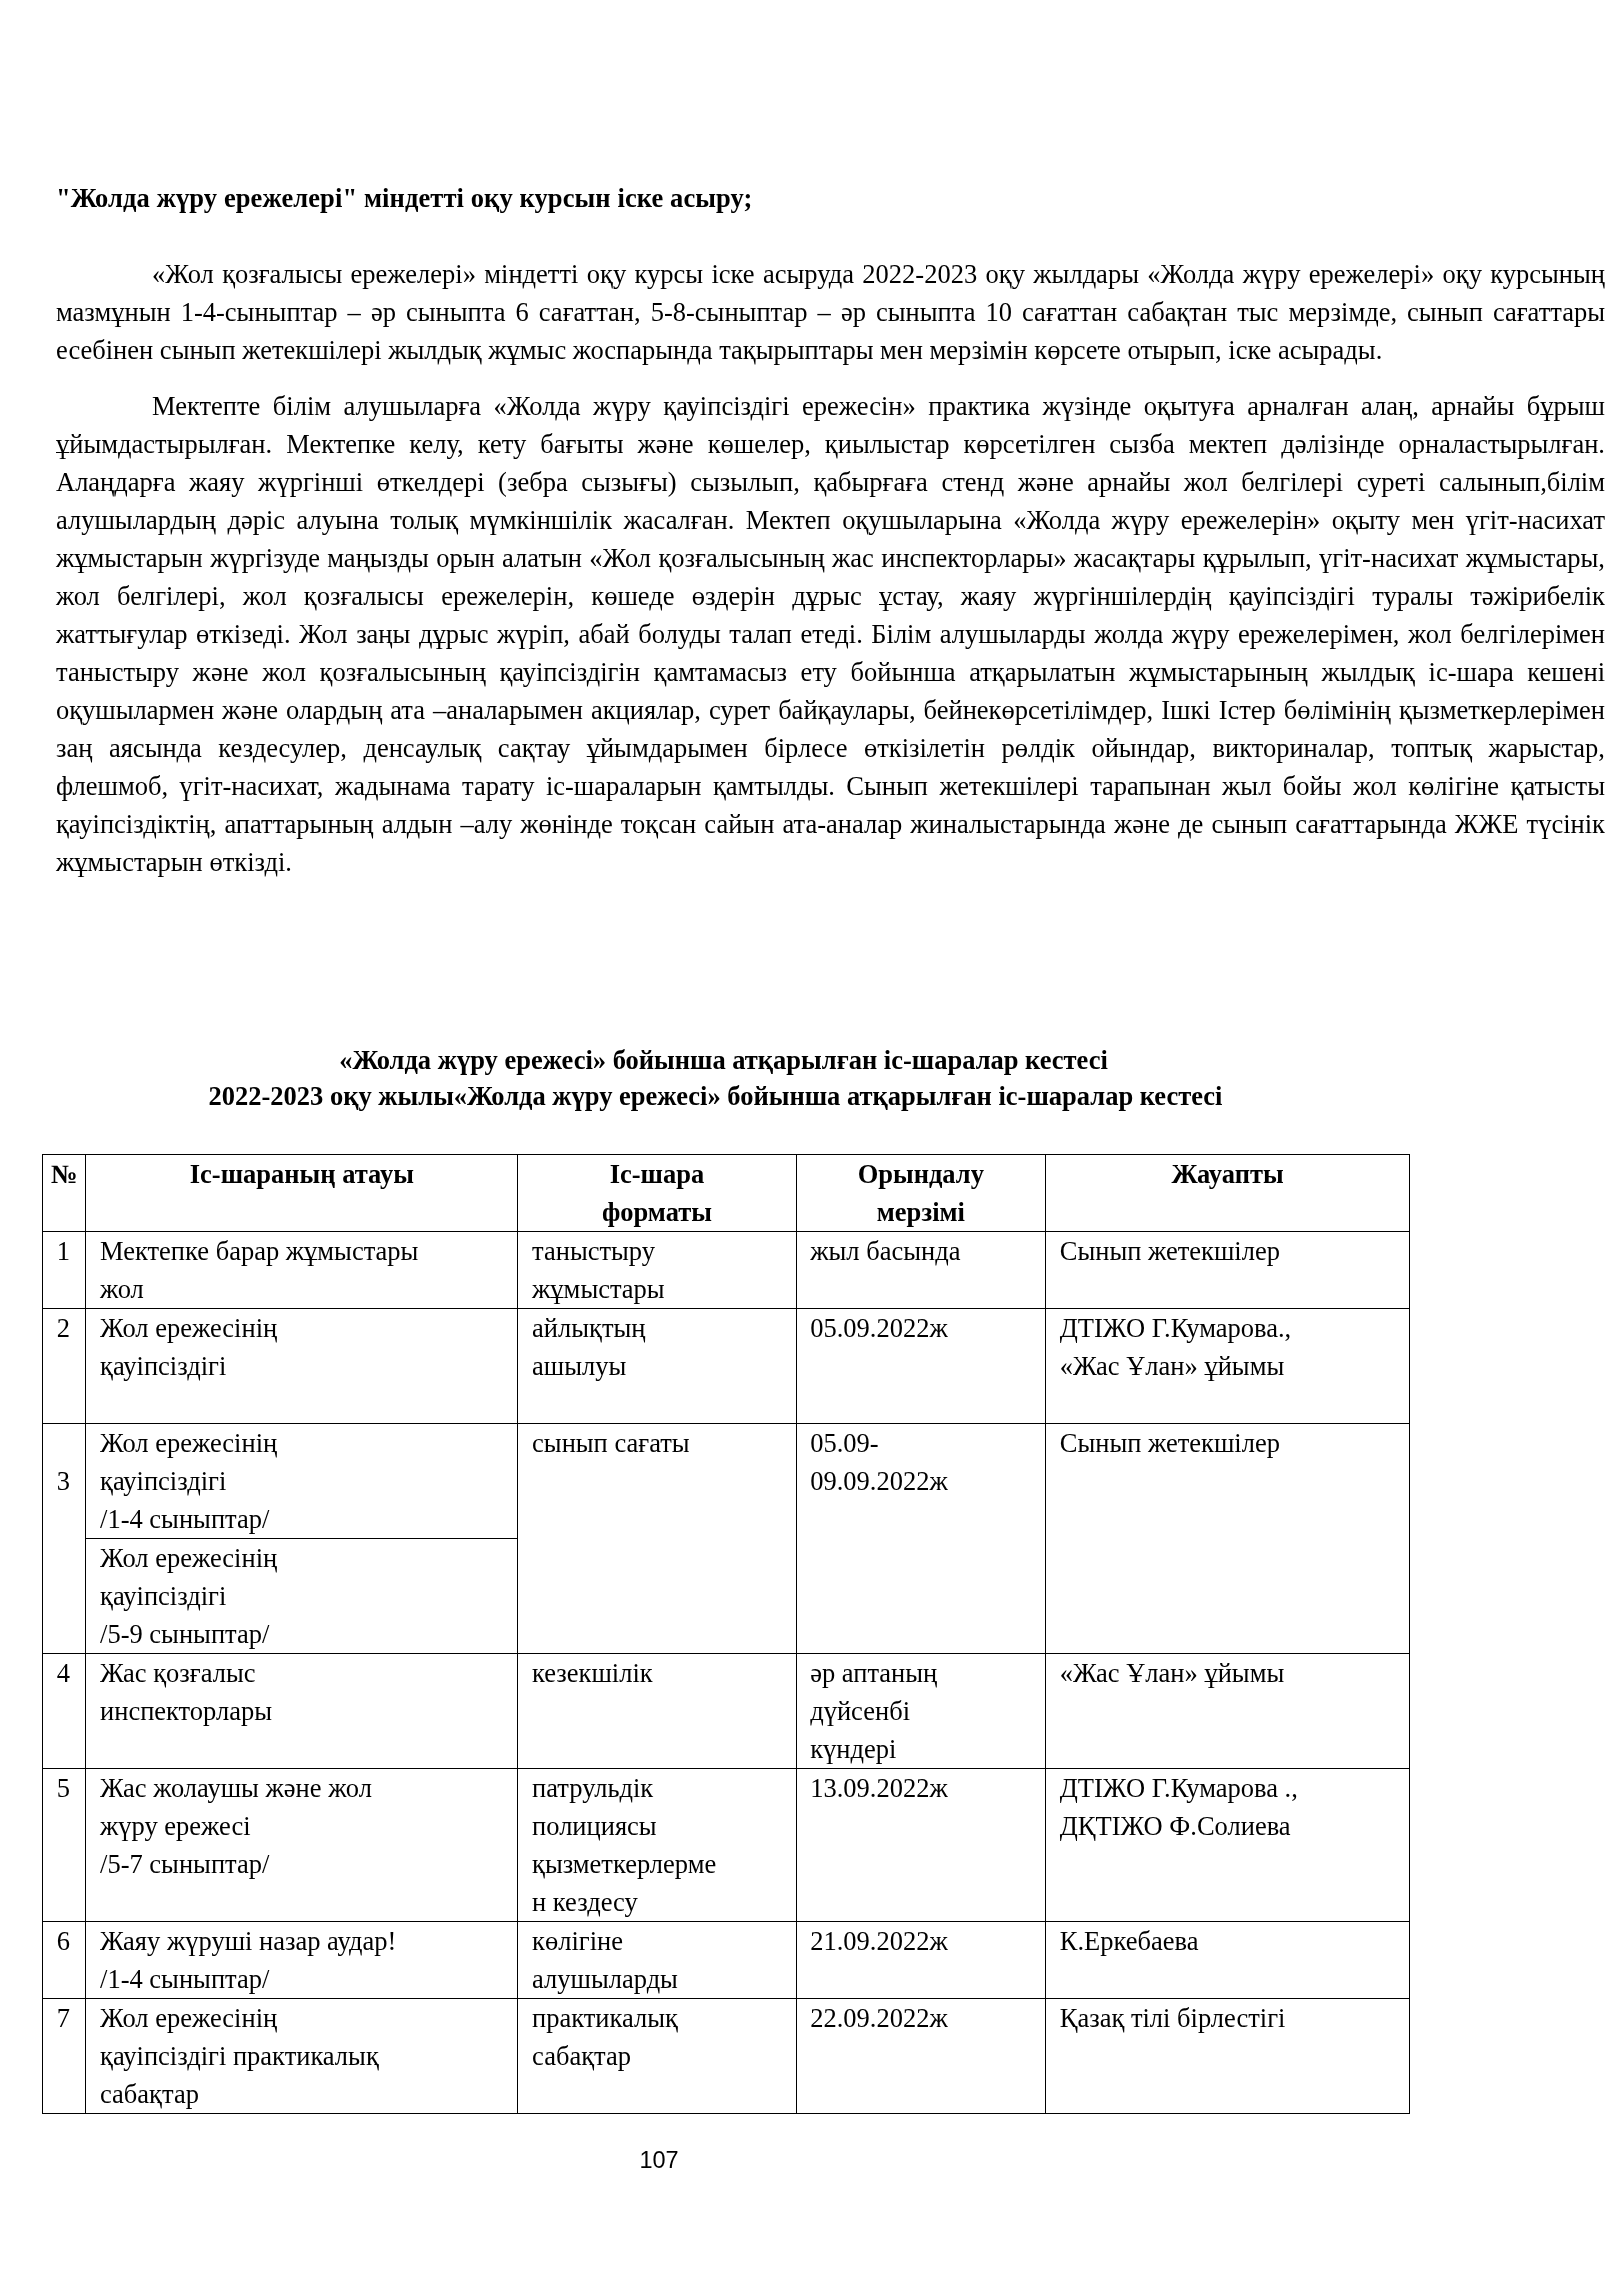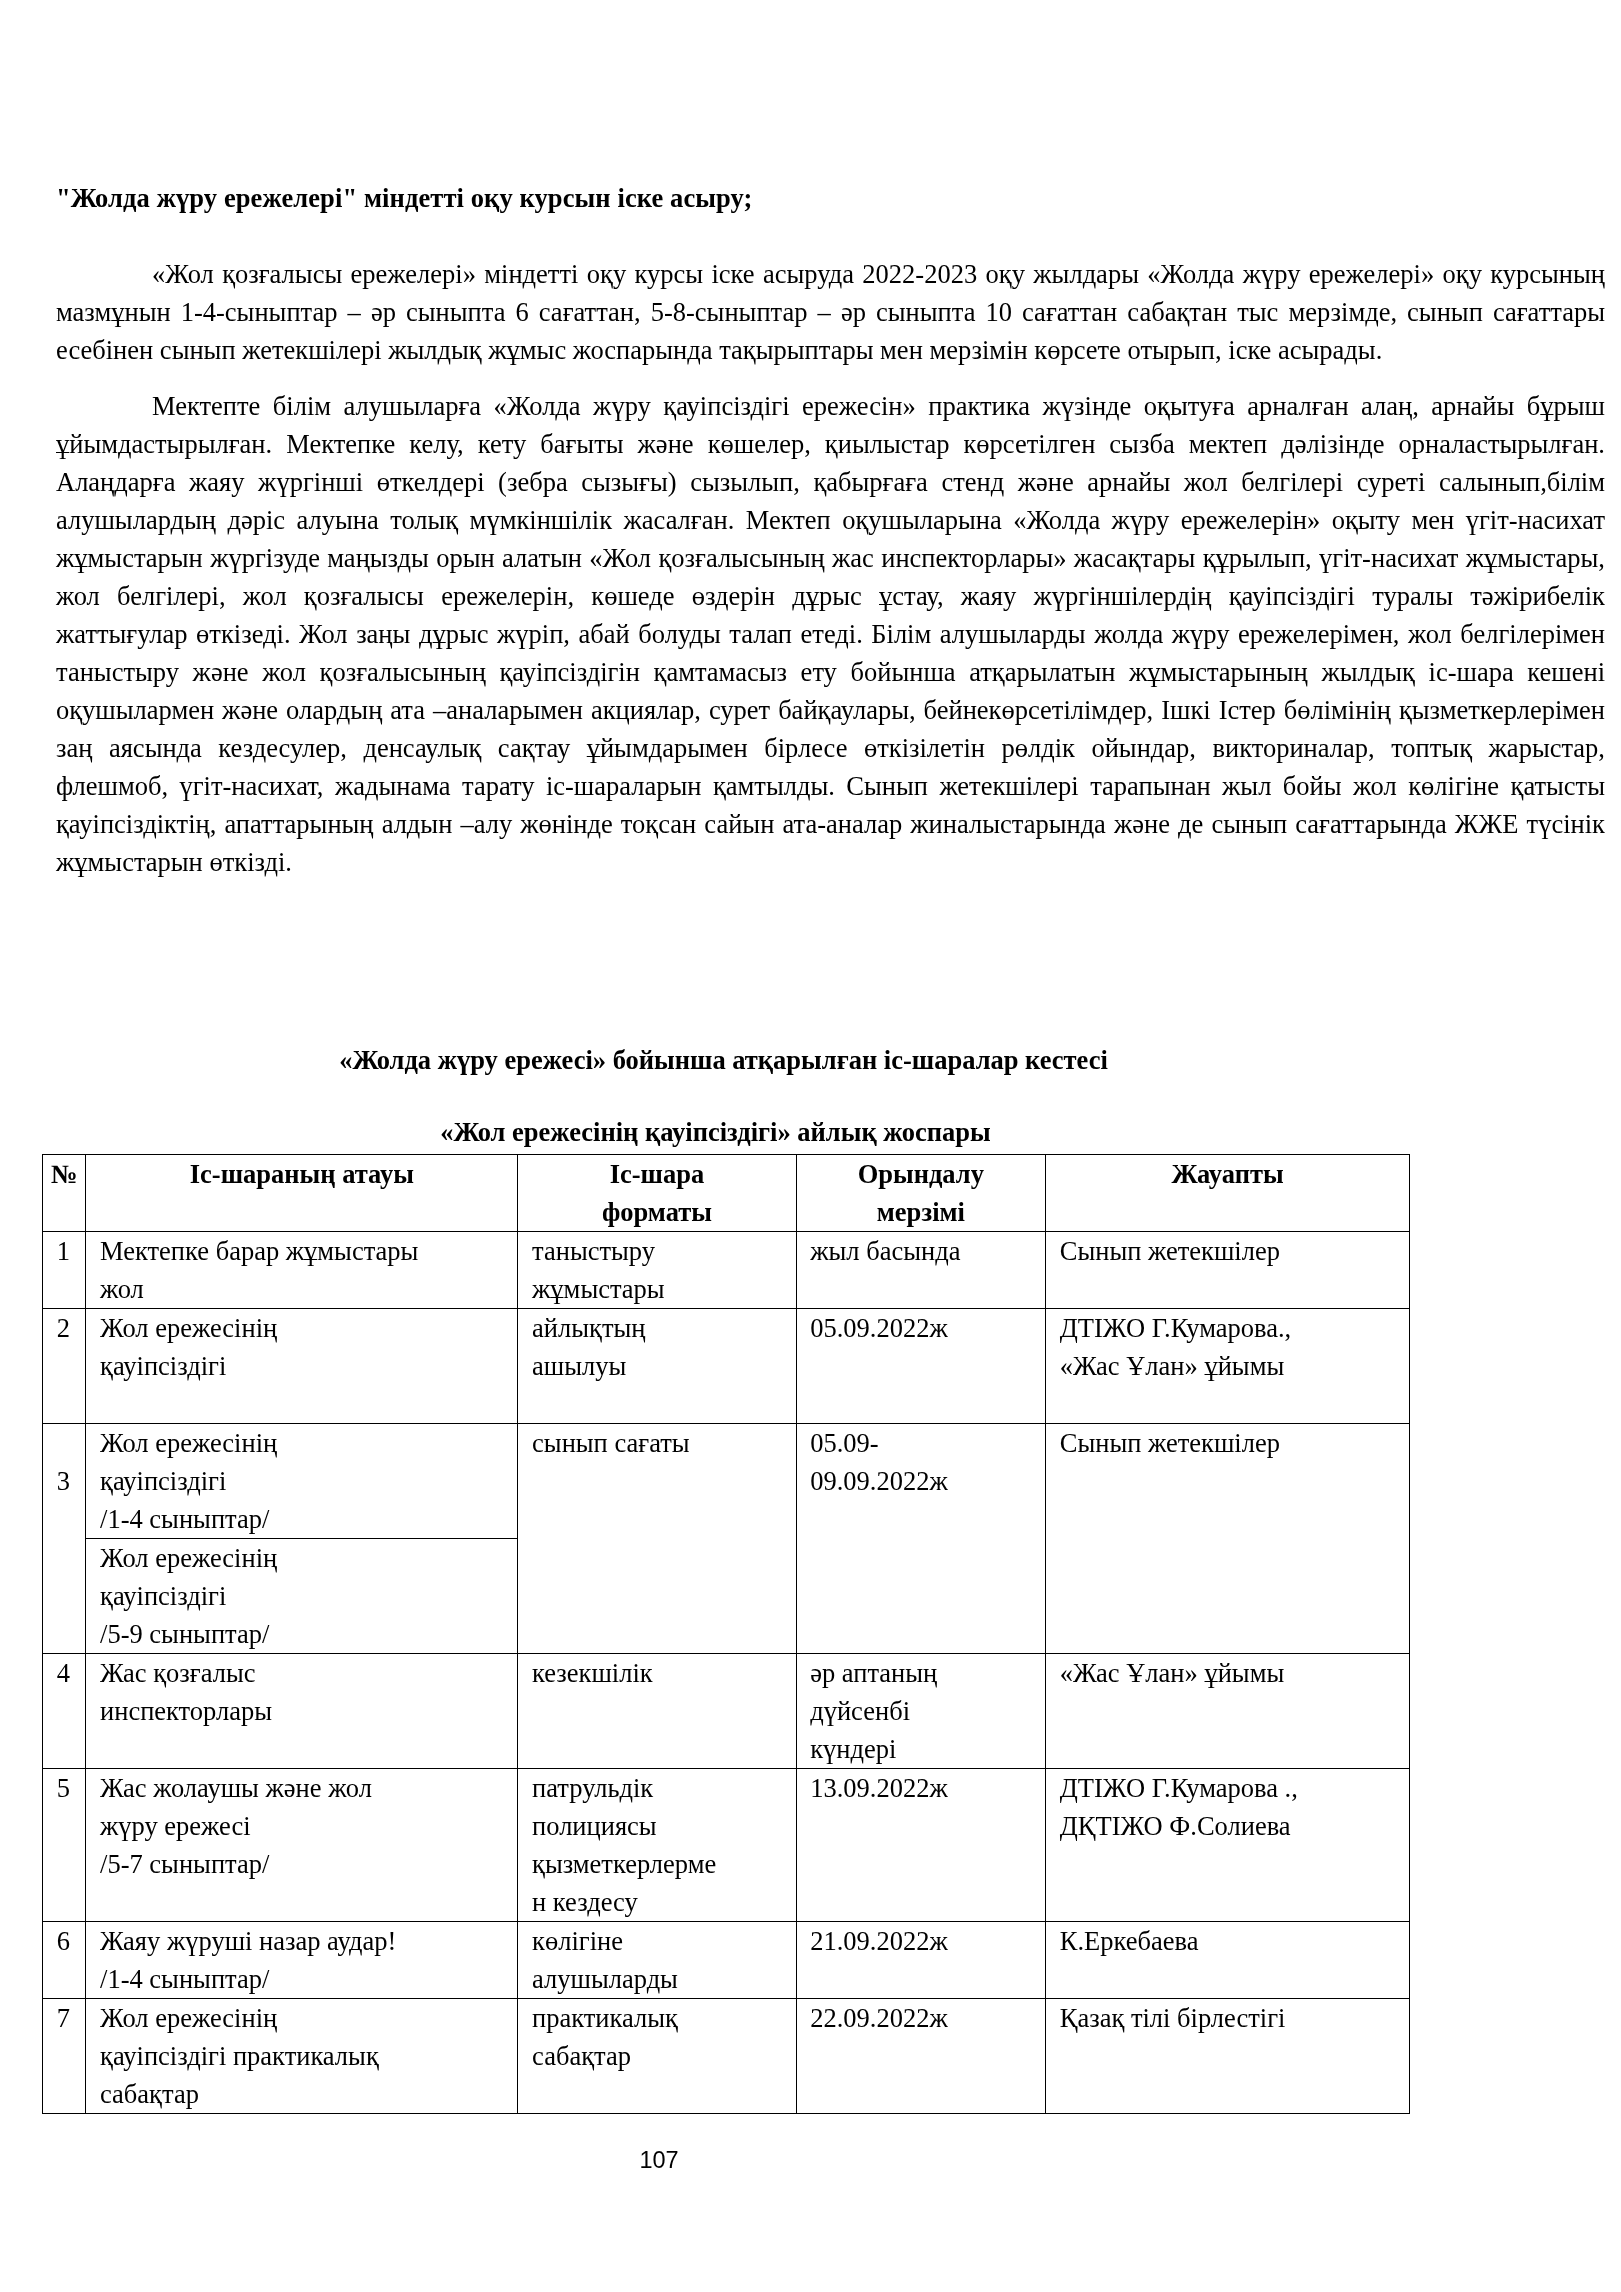--- a/index.html
+++ b/index.html
@@ -57,21 +57,21 @@
 <body>
 
 <div class="page">
 
   <div class="heading">"Жолда жүру ережелері" міндетті оқу курсын іске асыру;</div>
 
   <div class="para p1">«Жол қозғалысы ережелері» міндетті оқу курсы іске асыруда 2022-2023 оқу жылдары «Жолда жүру ережелері» оқу курсының мазмұнын 1-4-сыныптар –  әр сыныпта 6 сағаттан, 5-8-сыныптар – әр сыныпта 10 сағаттан сабақтан тыс мерзімде, сынып сағаттары есебінен сынып жетекшілері жылдық жұмыс жоспарында тақырыптары мен мерзімін көрсете отырып, іске асырады.</div>
   <div class="para p2">Мектепте  білім алушыларға «Жолда жүру қауіпсіздігі ережесін» практика жүзінде оқытуға арналған алаң, арнайы бұрыш ұйымдастырылған. Мектепке келу, кету бағыты және көшелер, қиылыстар көрсетілген сызба мектеп дәлізінде орналастырылған. Алаңдарға жаяу жүргінші өткелдері (зебра сызығы) сызылып, қабырғаға стенд және  арнайы жол белгілері суреті салынып,білім алушылардың  дәріс  алуына  толық мүмкіншілік  жасалған.  Мектеп  оқушыларына  «Жолда  жүру  ережелерін»  оқыту  мен  үгіт-насихат жұмыстарын   жүргізуде маңызды орын алатын  «Жол қозғалысының жас инспекторлары» жасақтары құрылып, үгіт-насихат жұмыстары,  жол белгілері, жол қозғалысы ережелерін, көшеде өздерін дұрыс ұстау, жаяу жүргіншілердің қауіпсіздігі туралы тәжірибелік жаттығулар өткізеді. Жол заңы дұрыс жүріп, абай болуды  талап етеді. Білім алушыларды жолда жүру ережелерімен, жол белгілерімен таныстыру және жол қозғалысының  қауіпсіздігін  қамтамасыз  ету  бойынша  атқарылатын  жұмыстарының  жылдық  іс-шара  кешені  оқушылармен  және  олардың   ата  –аналарымен   акциялар,  сурет  байқаулары, бейнекөрсетілімдер, Ішкі Істер бөлімінің қызметкерлерімен заң аясында кездесулер, денсаулық сақтау ұйымдарымен бірлесе өткізілетін рөлдік ойындар, викториналар, топтық жарыстар, флешмоб, үгіт-насихат, жадынама тарату іс-шараларын қамтылды. Сынып жетекшілері тарапынан жыл бойы жол көлігіне қатысты қауіпсіздіктің, апаттарының алдын –алу жөнінде тоқсан сайын ата-аналар жиналыстарында және де сынып сағаттарында ЖЖЕ түсінік жұмыстарын өткізді.</div>
 
   <div class="tbl-title t1">«Жолда жүру ережесі» бойынша атқарылған іс-шаралар кестесі</div>
-  <div class="tbl-title t3">«Жол ережесінің қауіпсіздігі» айлық жоспары</div>
+  <div class="tbl-title t2">2022-2023 оқу жылы«Жолда жүру ережесі» бойынша атқарылған іс-шаралар кестесі</div>
 
   <table class="plan">
     <colgroup>
       <col class="c-num">
         <col class="c-name">
         <col class="c-fmt">
         <col class="c-date">
         <col class="c-resp">
     </colgroup>
     <tbody>

